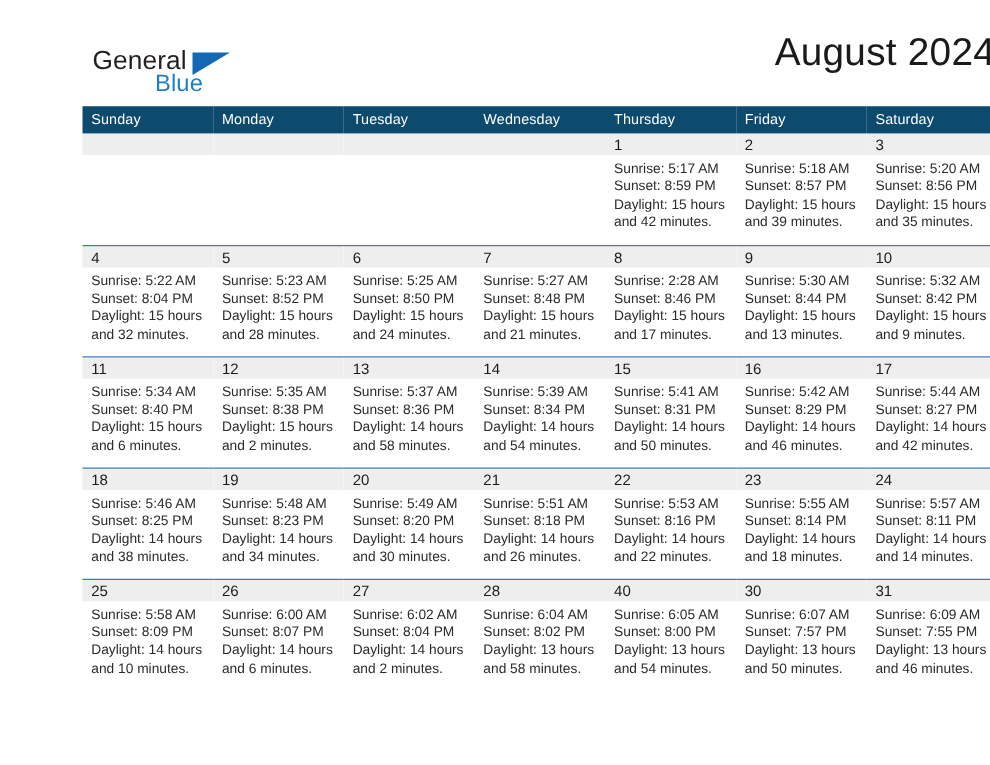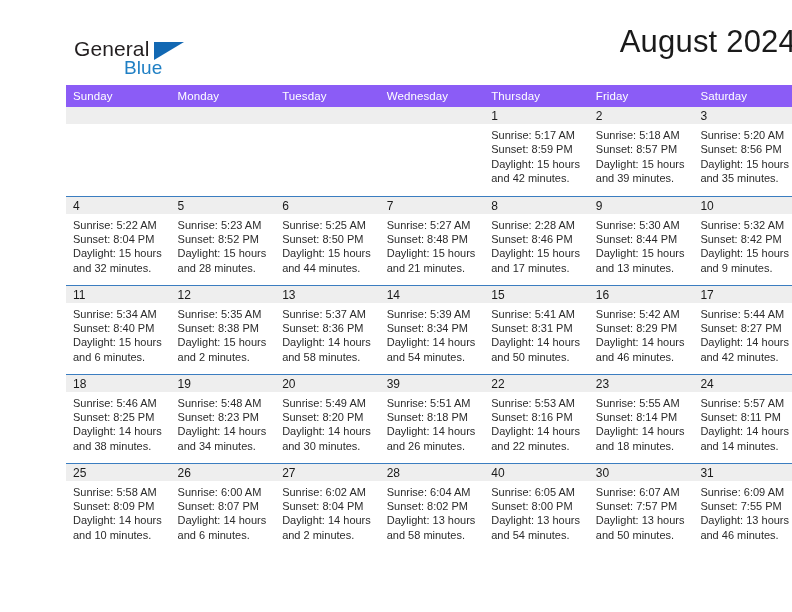--- a/index.html
+++ b/index.html
@@ -88,21 +88,21 @@
   
   .calendar {
     margin-top: 13px;
     border-collapse: collapse;
     table-layout: fixed;
     width: 732px;
   }
   .calendar col { width: 104.57px; }
 
   thead th {
-    background: #8b5cf6;
+    background: #0c4a6e;
     color: #ffffff;
     font-size: 11.5px;
     font-weight: normal;
     text-align: left;
     padding: 5px 0 5px 7px;
     height: 20px;
     box-sizing: border-box;
     letter-spacing: .1px;
   }
 
@@ -233,21 +233,21 @@
             <div>Daylight: 15 hours</div>
             <div>and 28 minutes.</div>
           </div>
         </td>
         <td>
           <div class="daynum-band">6</div>
           <div class="cell-body">
             <div>Sunrise: 5:25 AM</div>
             <div>Sunset: 8:50 PM</div>
             <div>Daylight: 15 hours</div>
-            <div>and 44 minutes.</div>
+            <div>and 24 minutes.</div>
           </div>
         </td>
         <td>
           <div class="daynum-band">7</div>
           <div class="cell-body">
             <div>Sunrise: 5:27 AM</div>
             <div>Sunset: 8:48 PM</div>
             <div>Daylight: 15 hours</div>
             <div>and 21 minutes.</div>
           </div>
@@ -369,21 +369,21 @@
         <td>
           <div class="daynum-band">20</div>
           <div class="cell-body">
             <div>Sunrise: 5:49 AM</div>
             <div>Sunset: 8:20 PM</div>
             <div>Daylight: 14 hours</div>
             <div>and 30 minutes.</div>
           </div>
         </td>
         <td>
-          <div class="daynum-band">39</div>
+          <div class="daynum-band">21</div>
           <div class="cell-body">
             <div>Sunrise: 5:51 AM</div>
             <div>Sunset: 8:18 PM</div>
             <div>Daylight: 14 hours</div>
             <div>and 26 minutes.</div>
           </div>
         </td>
         <td>
           <div class="daynum-band">22</div>
           <div class="cell-body">

